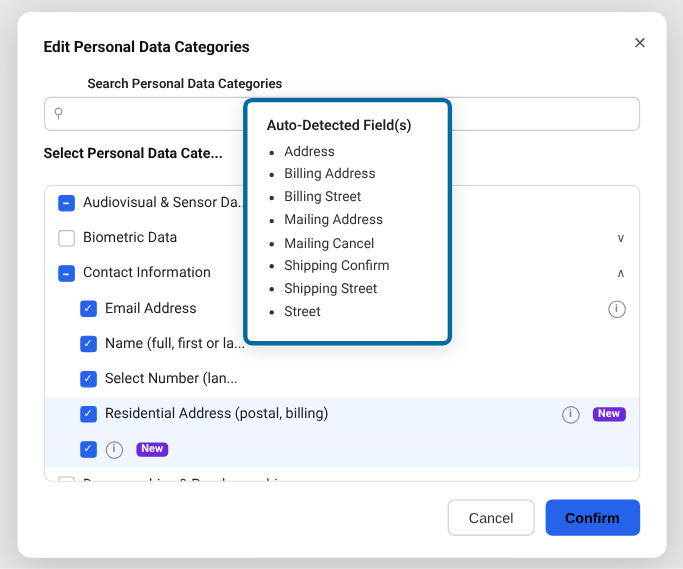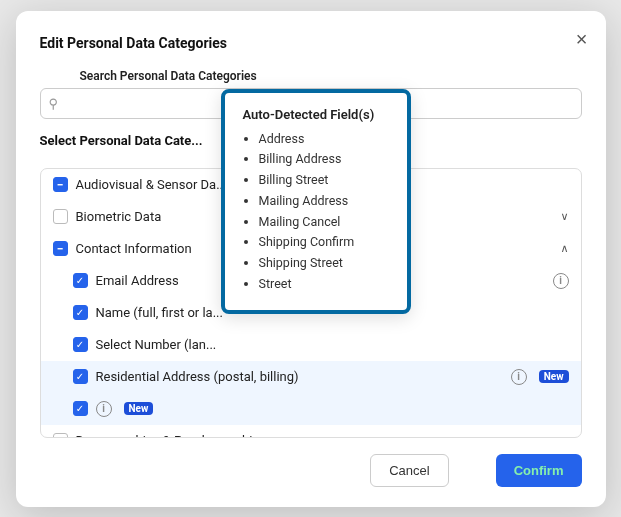--- a/index.html
+++ b/index.html
@@ -122,54 +122,53 @@
       height: 16px;
       border-radius: 50%;
       border: 1.5px solid #888;
       color: #888;
       font-size: 10px;
       font-weight: 700;
       cursor: pointer;
       flex-shrink: 0;
     }
     .badge-new {
-      background: #1d4ed8;
+      background: #6d28d9;
       color: #fff;
       font-size: 10px;
       font-weight: 700;
       border-radius: 4px;
       padding: 1px 5px;
       margin-left: 4px;
     }
     .footer {
       display: flex;
       justify-content: flex-end;
-      gap: 22px;
+      gap: 10px;
       margin-top: 16px;
     }
     .btn-cancel {
       border: 1px solid #ccc;
       background: #fff;
       border-radius: 6px;
       padding: 8px 18px;
       font-size: 13px;
       font-weight: 500;
       color: #333;
       cursor: pointer;
     }
     .btn-confirm {
       border: none;
       background: #2563eb;
       border-radius: 6px;
       padding: 8px 18px;
       font-size: 13px;
       font-weight: 600;
-      color: #86efac;
-      cursor: pointer;
-      margin-left: 25px;
+      color: #000000;
+      cursor: pointer;
     }
     
     .auto-detect-popup {
       position: absolute;
       top: 78px;
       left: 205px;
       background: #fff;
       border: 4px solid #0369a1;
       border-radius: 8px;
       box-shadow: 0 4px 18px rgba(0,0,0,0.13);

